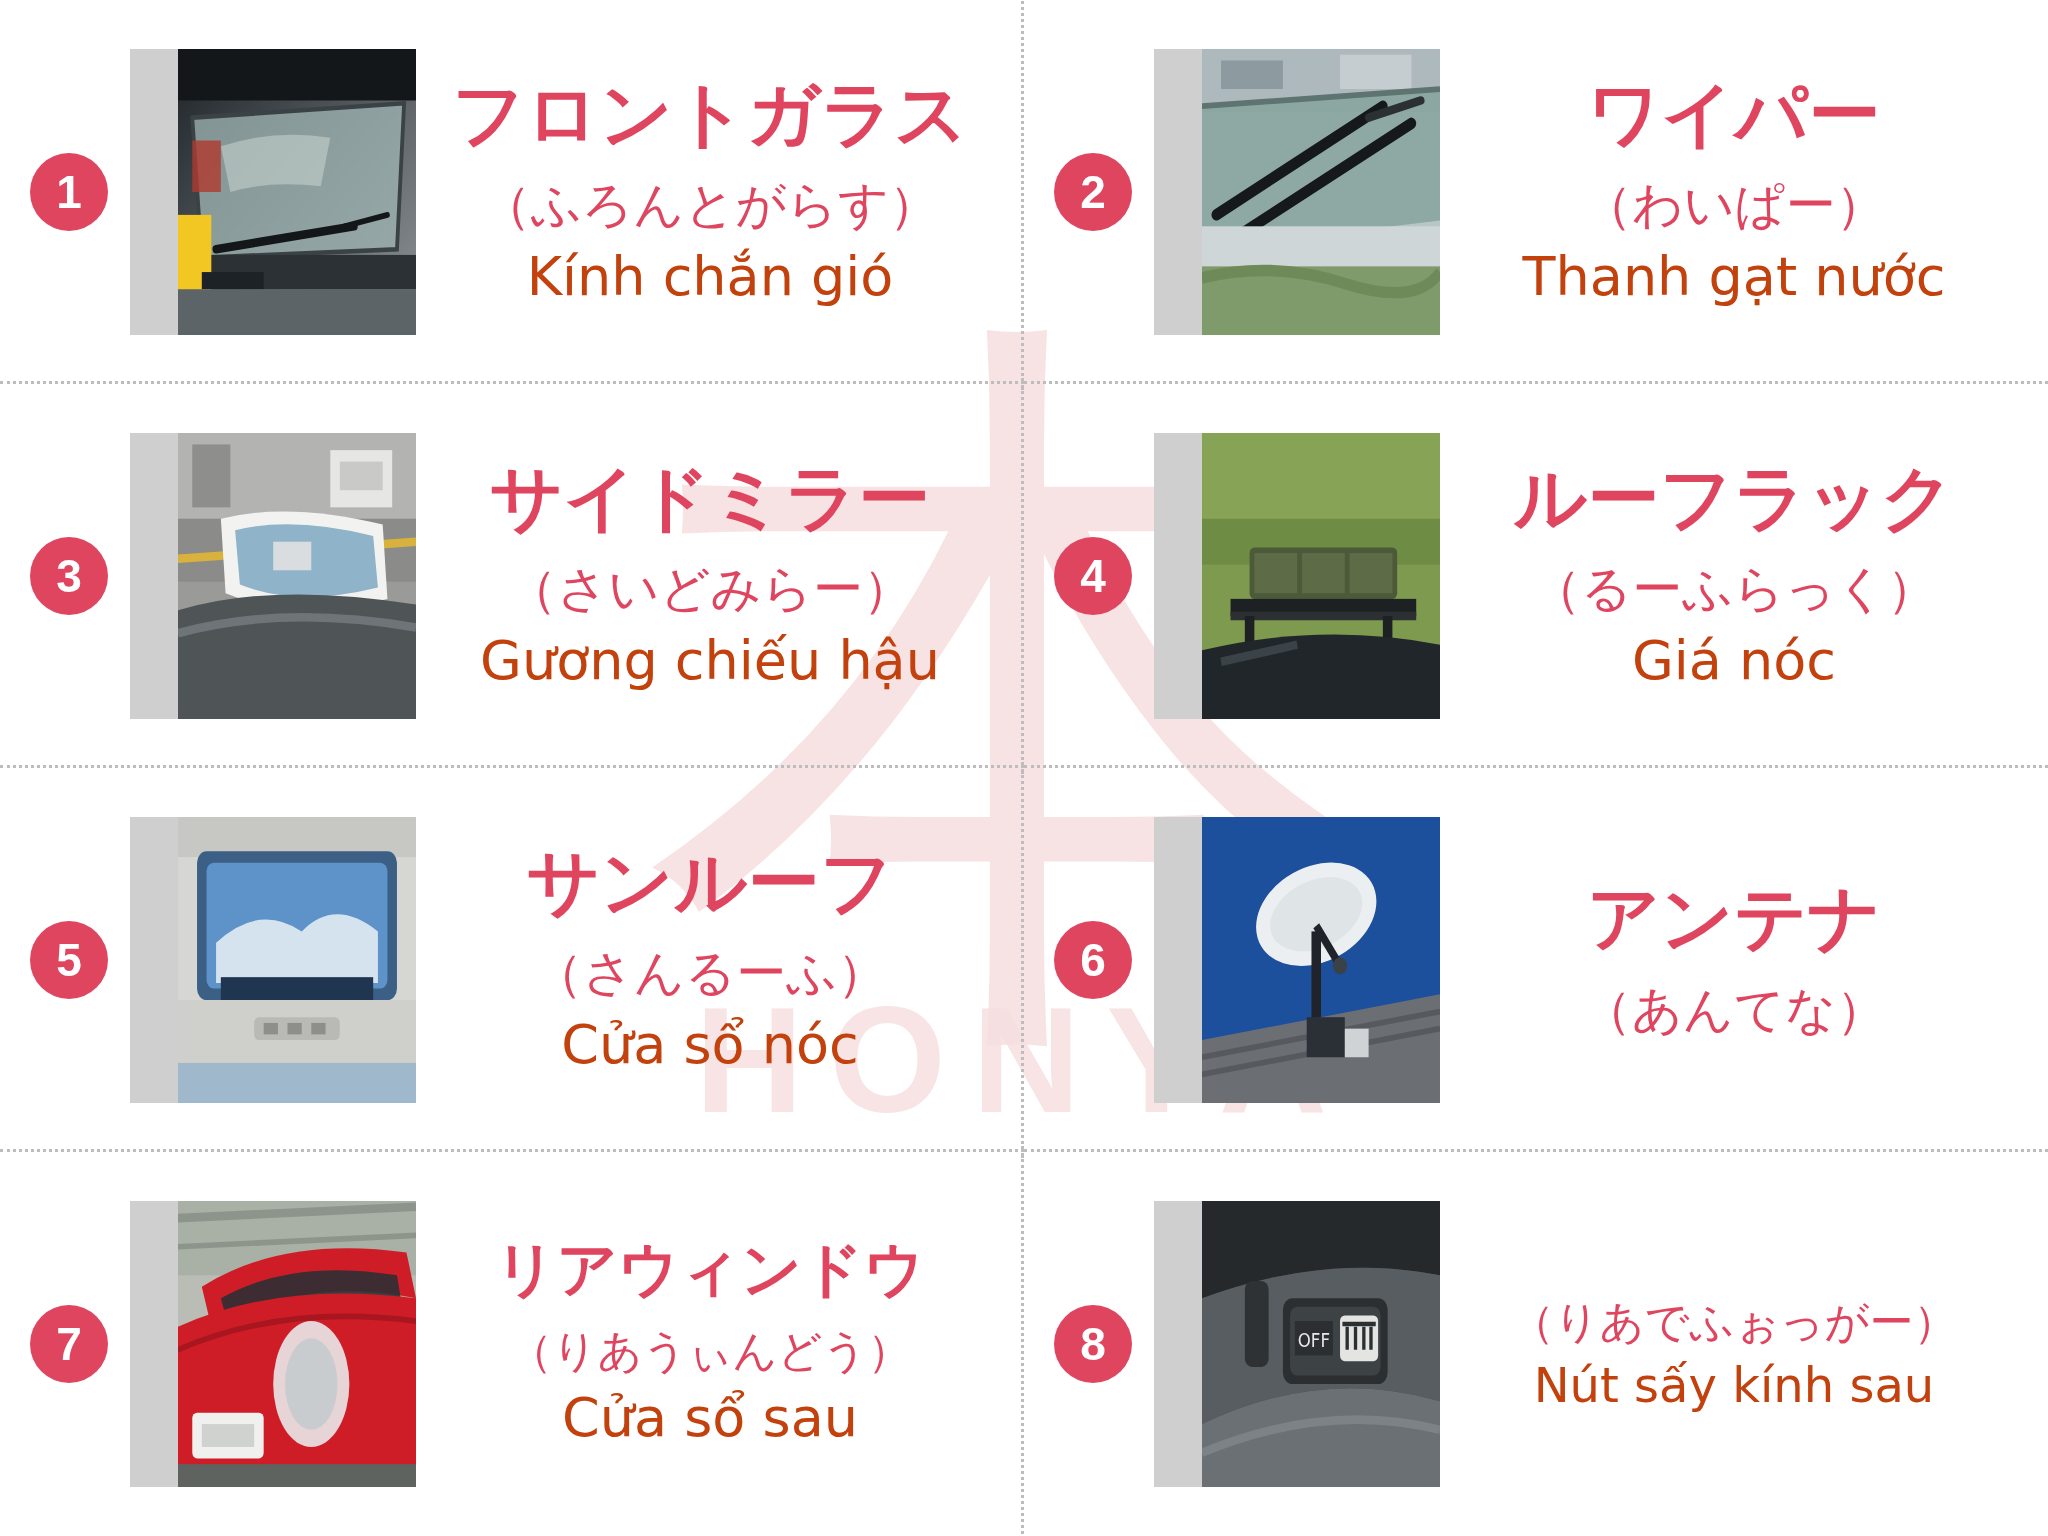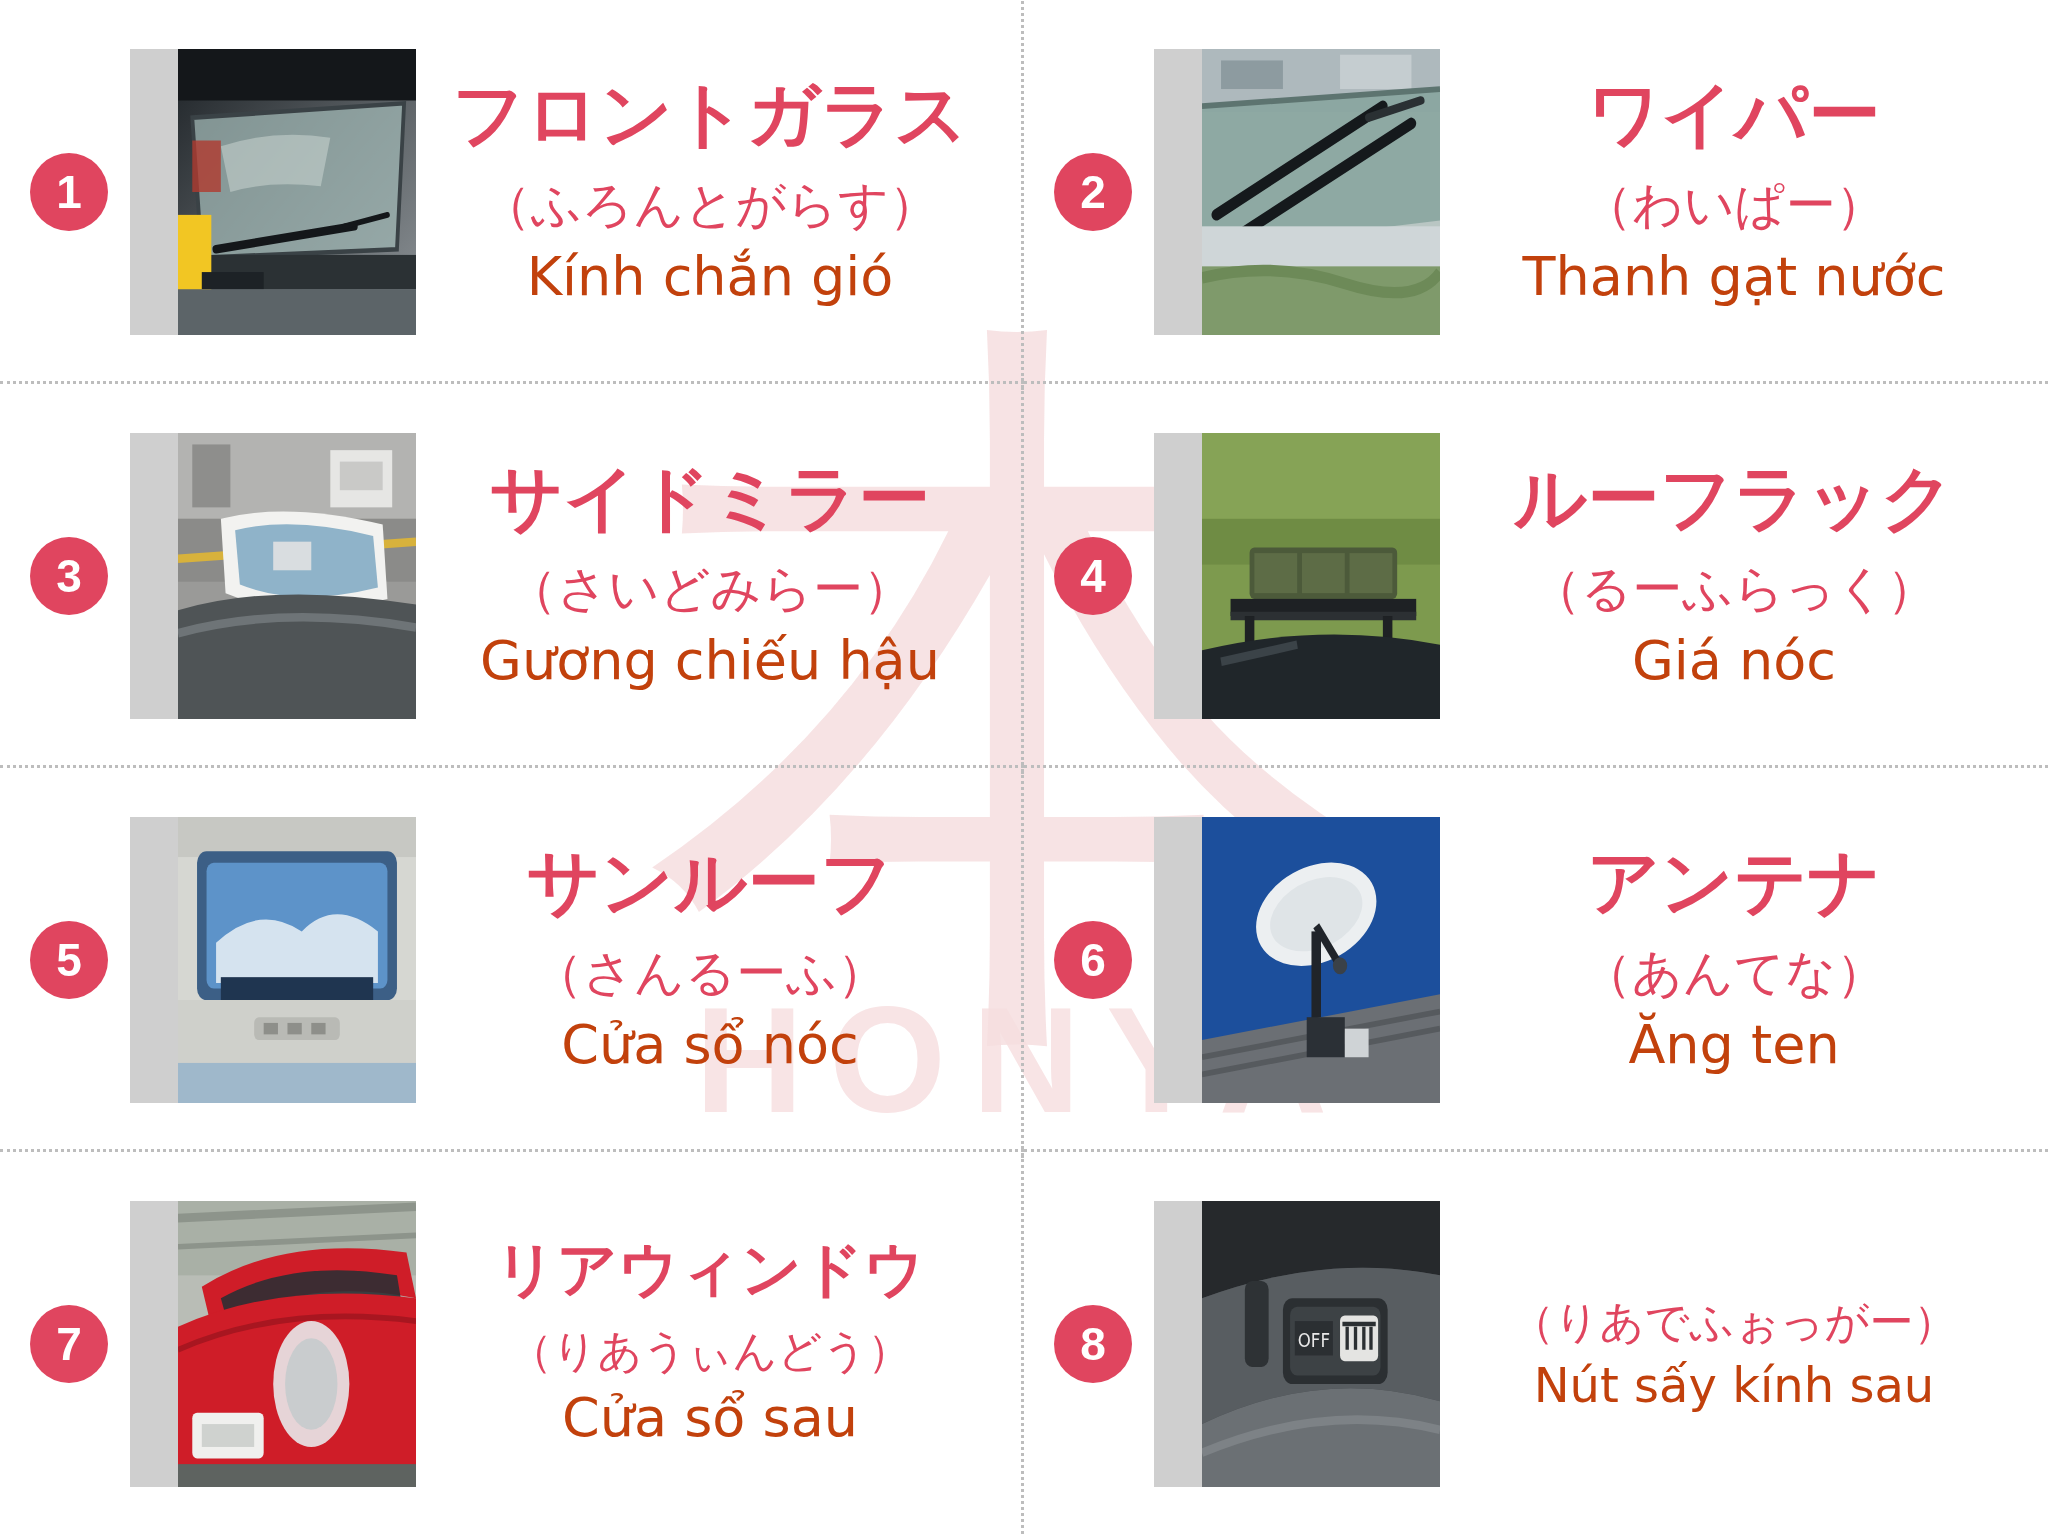--- a/index.html
+++ b/index.html
@@ -312,21 +312,20 @@
           <path d="M0 78 L100 62 L100 100 L0 100 Z" fill="#6b6f74"></path>
           <path d="M0 84 L100 68" stroke="#565a5e" stroke-width="2"></path>
           <path d="M0 90 L100 74" stroke="#565a5e" stroke-width="2"></path>
           <rect x="44" y="70" width="16" height="14" fill="#2b3036"></rect>
           <rect x="60" y="74" width="10" height="10" fill="#cfd3d6"></rect>
         </svg>
       </div>
       <div class="texts">
         <div class="jp">アンテナ</div>
         <div class="kana">（あんてな）</div>
-        <div class="vi">Ăng ten</div>
       </div>
     </div>
 
     <div class="cell left last-row">
       <div class="badge">7</div>
       <div class="thumb">
         <svg viewBox="0 0 100 100" preserveAspectRatio="none" aria-hidden="true">
           <rect width="100" height="100" fill="#b9bdb6"></rect>
           <rect x="0" y="0" width="100" height="26" fill="#a9b0a6"></rect>
           <path d="M0 6 L100 2" stroke="#8d948b" stroke-width="3"></path>

